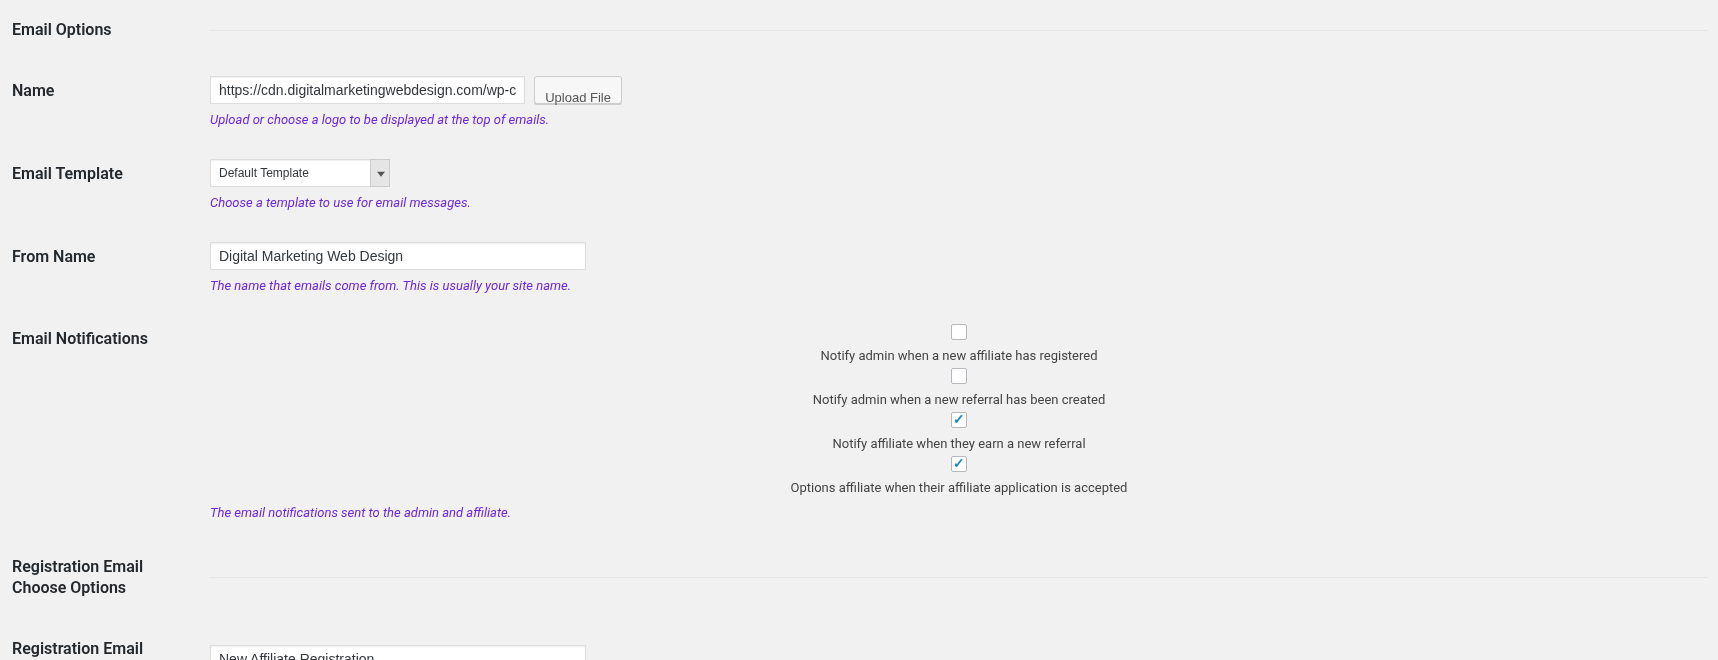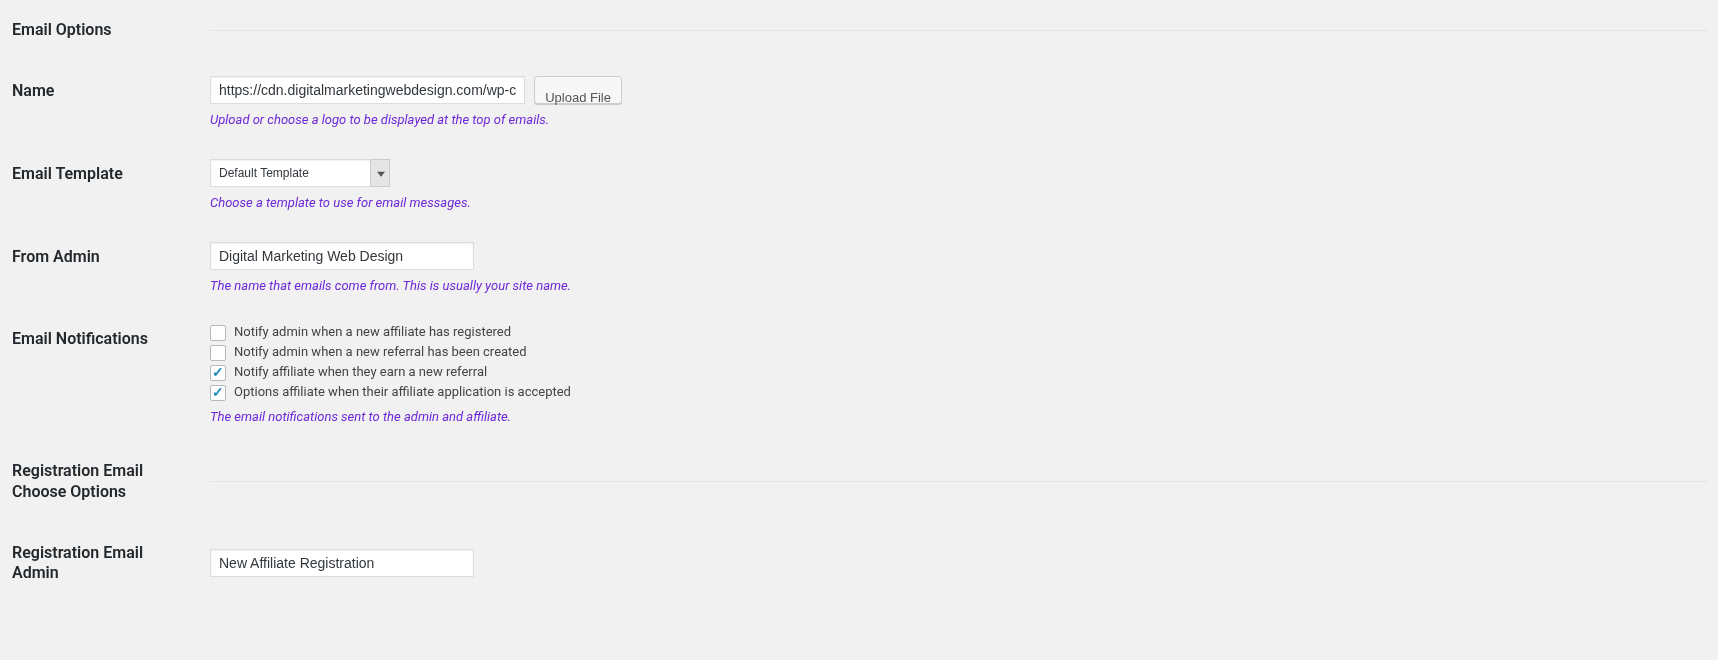--- a/index.html
+++ b/index.html
@@ -48,21 +48,21 @@
     width: 100%;
   }
   input.regular-text {
     font-size: 14px;
     padding: 3px 8px;
     border: 1px solid #ddd;
     border-radius: 0;
     background: #fff;
     color: #32373c;
     height: 28px;
-    width: 264px;
+    width: 376px;
     box-shadow: inset 0 1px 2px rgba(0,0,0,.07);
   }
   select {
     font-size: 12px;
     padding: 2px 24px 2px 8px;
     border: 1px solid #ddd;
     background: #fff;
     color: #32373c;
     height: 28px;
     width: 180px;
@@ -123,20 +123,21 @@
     margin-top: 8px;
     display: block;
   }
   .checkbox-row {
     display: flex;
     align-items: center;
     gap: 8px;
     margin-bottom: 3px;
     font-size: 13px;
     color: #444;
+    flex-direction: column;
   }
   input[type="checkbox"] {
     width: 16px;
     height: 16px;
     border: 1px solid #b4b9be;
     background: #fff;
     appearance: none;
     -webkit-appearance: none;
     cursor: pointer;
     position: relative;
@@ -181,21 +182,21 @@
         <span class="select-wrap">
           <select style="background-image:none;">
             <option>Default Template</option>
           </select>
         </span>
         <span class="description">Choose a template to use for email messages.</span>
       </td>
     </tr>
 
     <tr>
-      <th>From Admin</th>
+      <th>From Name</th>
       <td>
         <input type="text" class="regular-text" value="Digital Marketing Web Design" style="">
         <span class="description">The name that emails come from. This is usually your site name.</span>
       </td>
     </tr>
 
 
     <tr>
       <th>Email Notifications</th>
       <td>

